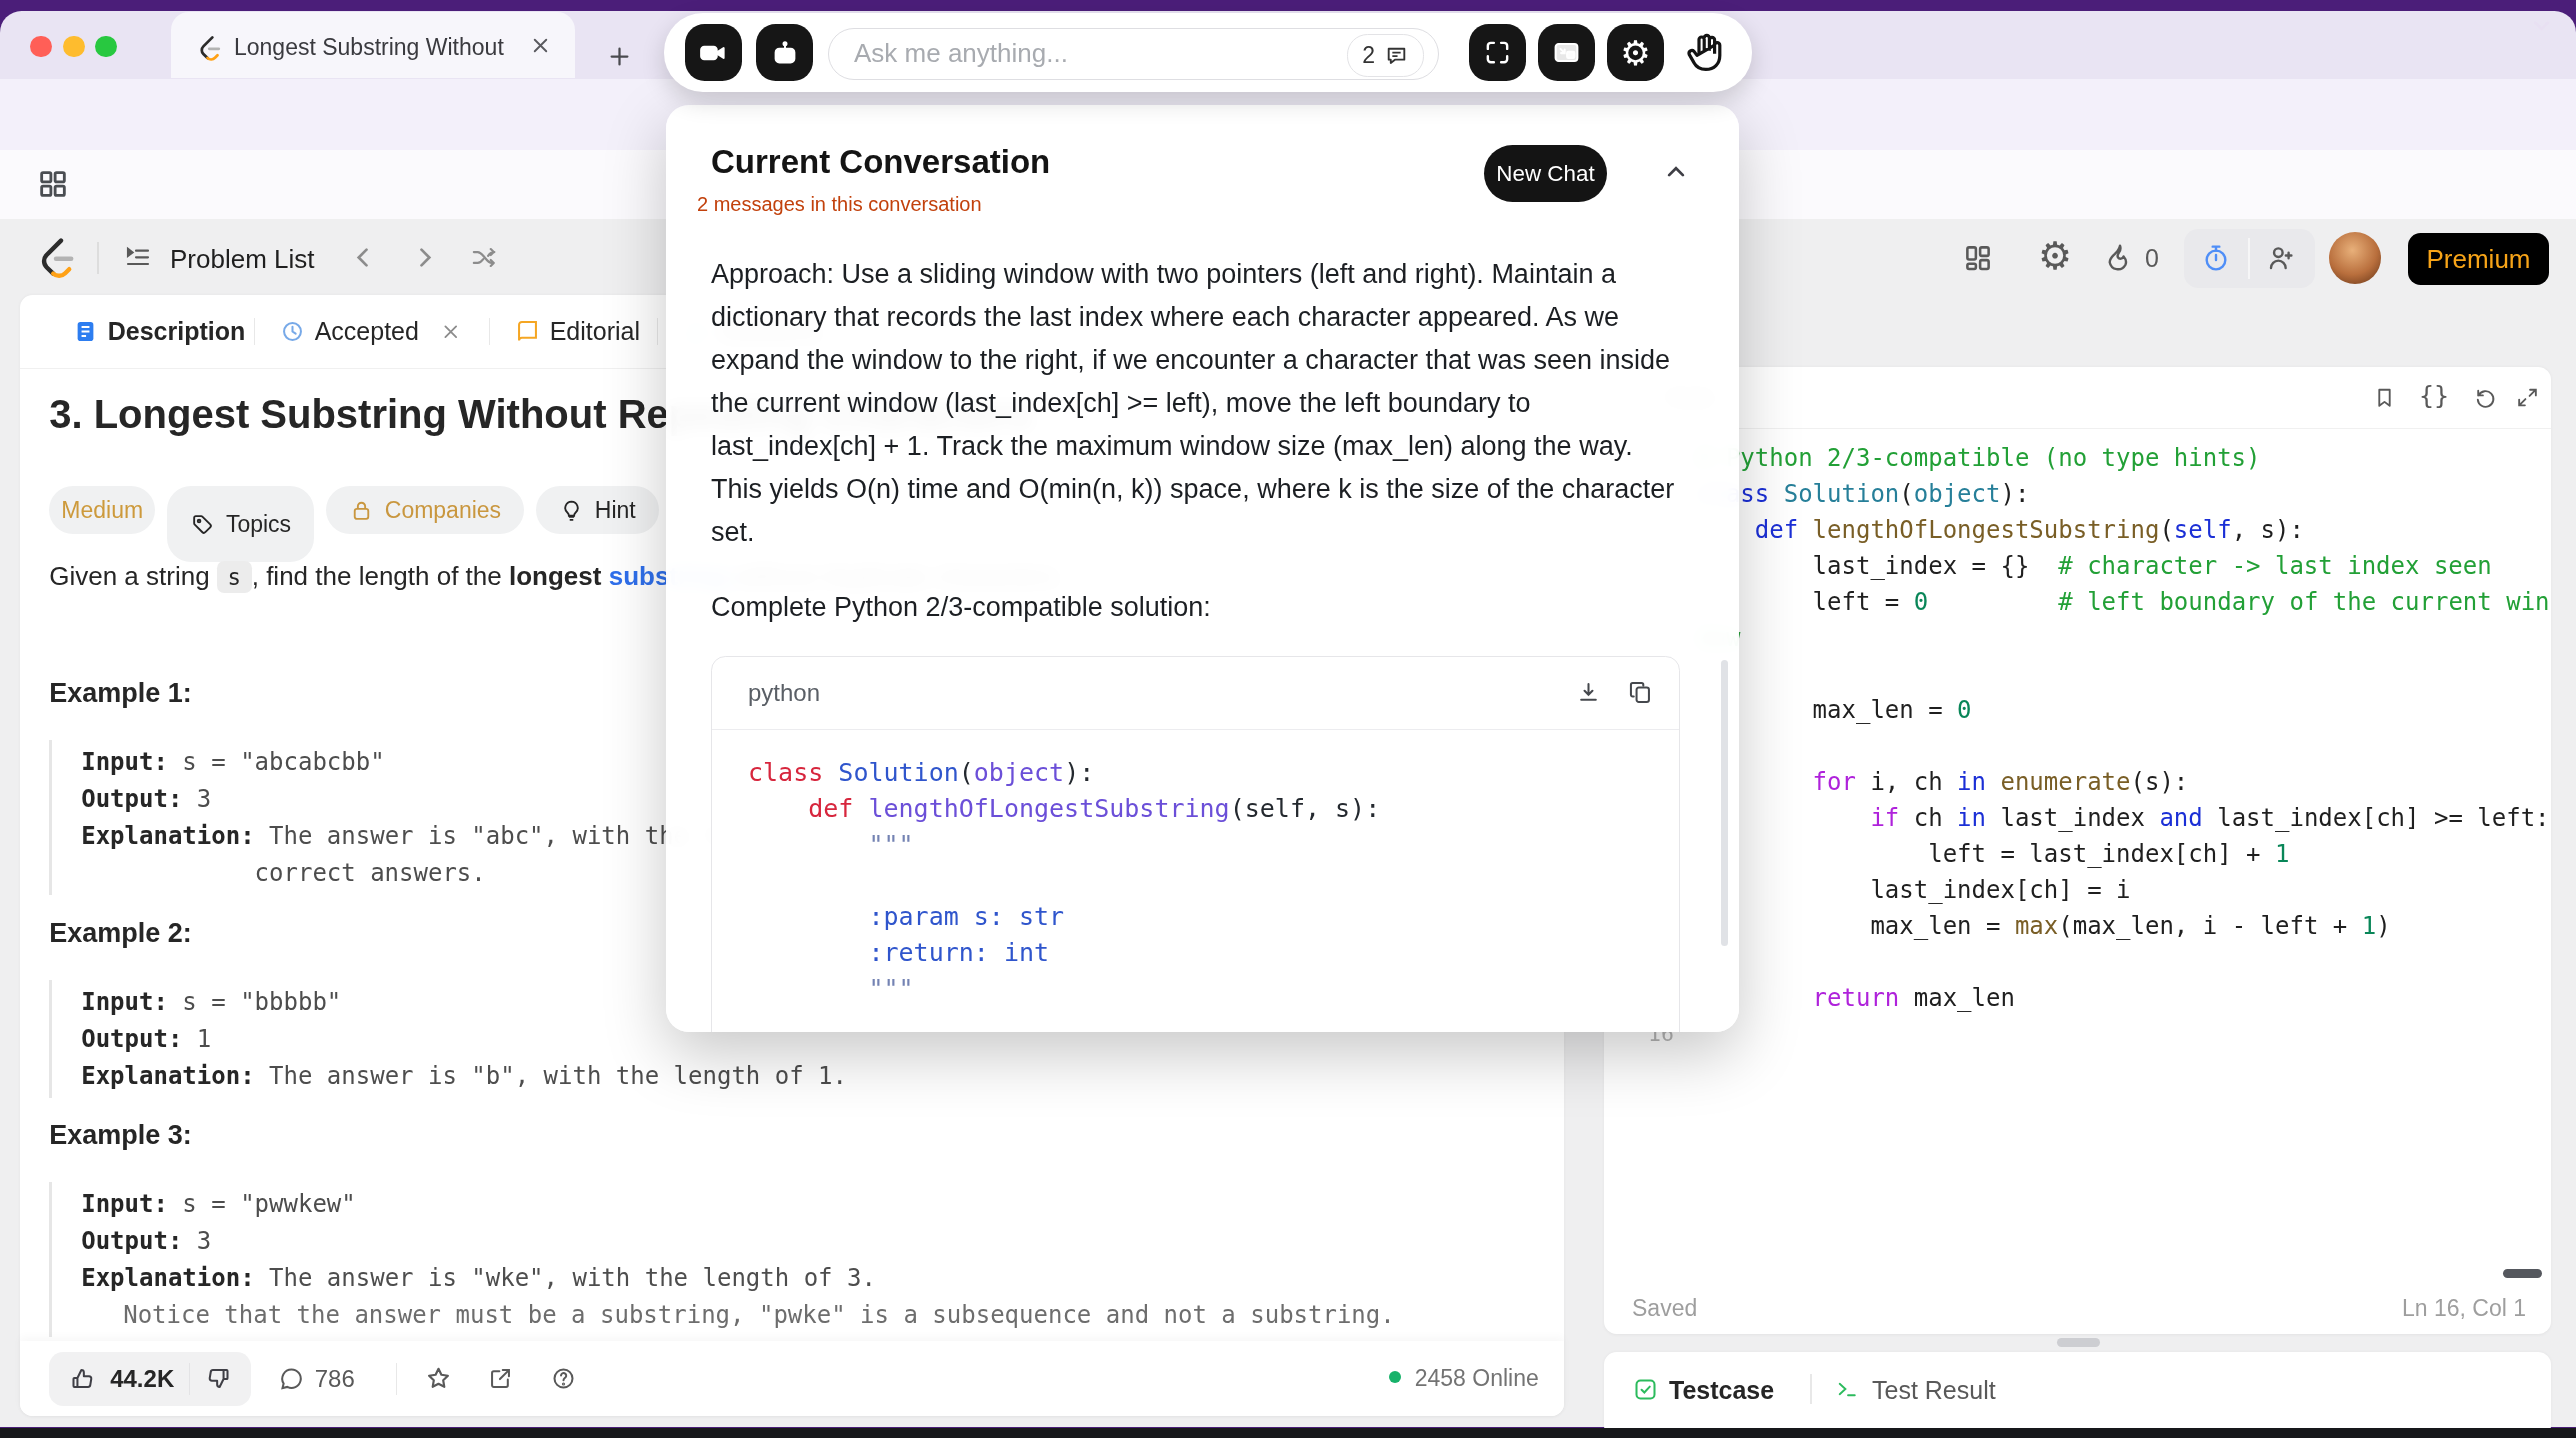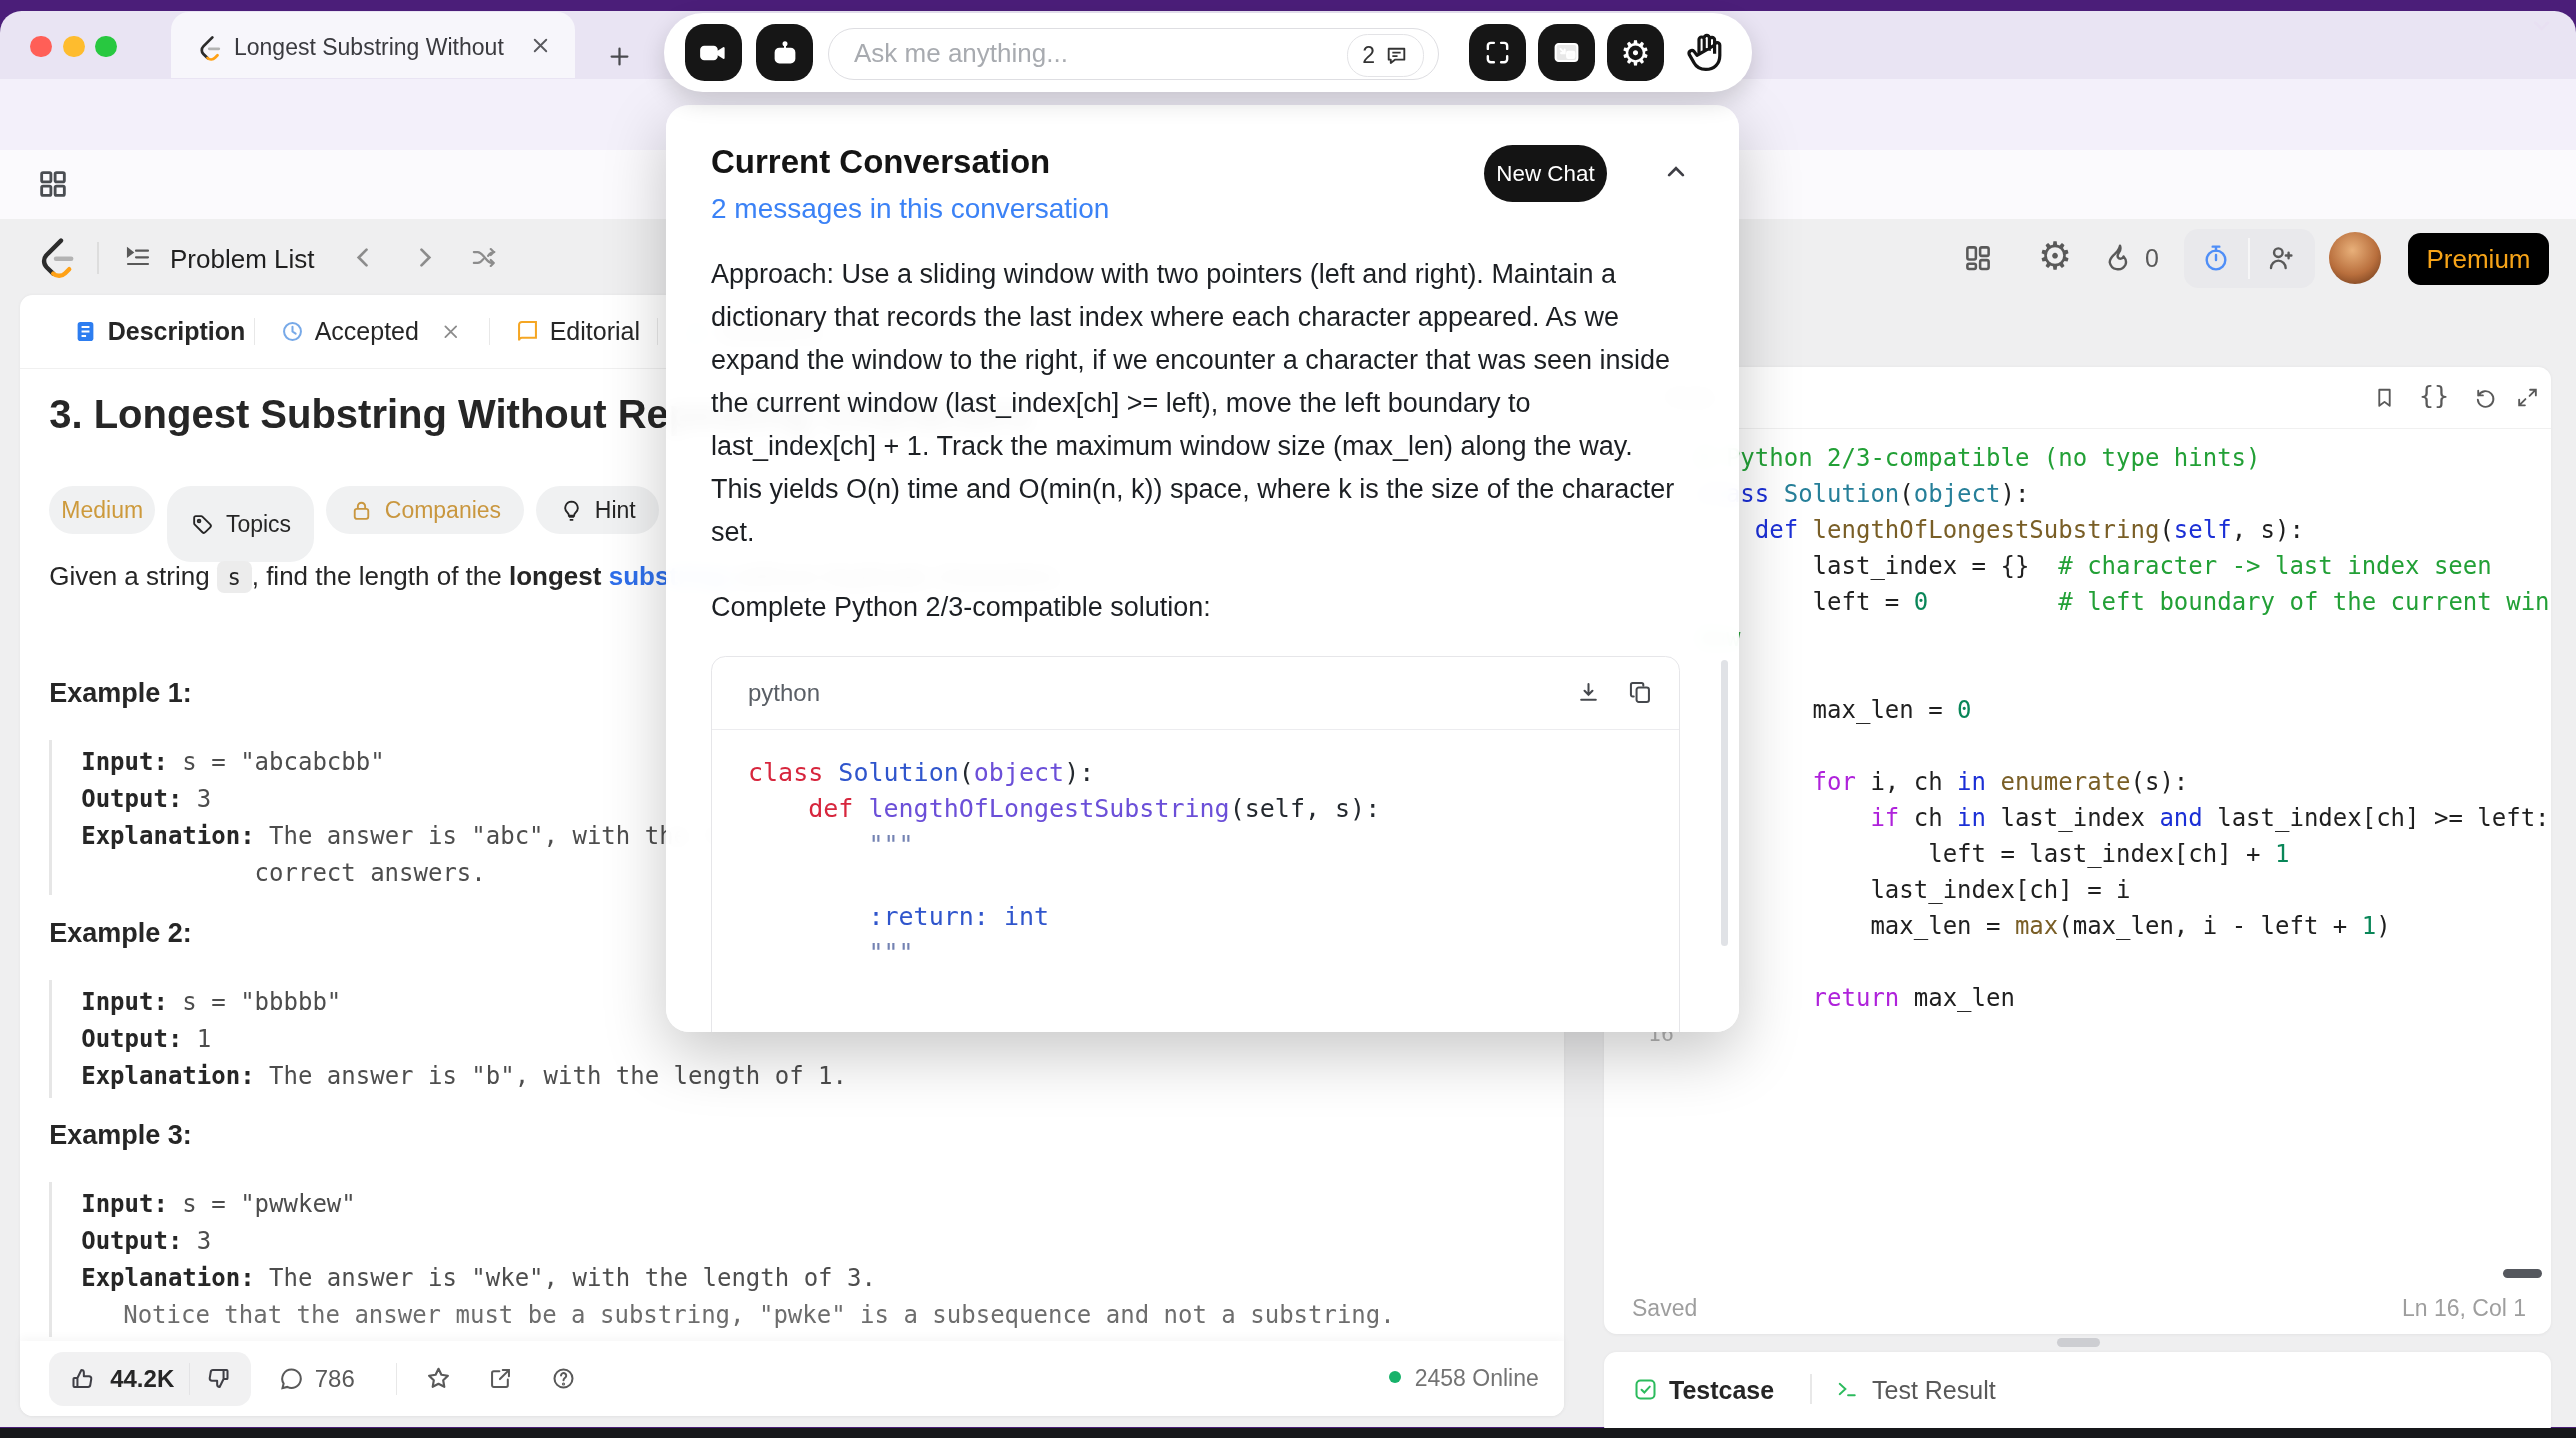--- a/index.html
+++ b/index.html
@@ -576,21 +576,21 @@
   <div class="dark-btn" style="left:943px">
     <span class="glyph" style="font-size:34px;color:#fff">⚙</span>
   </div>
   <svg class="ic abs" style="left:1018px;top:14.3px;color:#141414" width="48" height="48" viewBox="0 0 24 24" stroke="currentColor" fill="none" stroke-width="1.6" stroke-linejoin="round">
       <use href="#i-hand"></use>
     </svg>
 </div>
 
 <div class="conv">
   <div class="abs" style="left:45px;top:38px;font-size:33px;font-weight:bold;color:#141414">Current Conversation</div>
-  <div class="abs" style="left:45px;top:88px;font-size:28px;color:#3b82f6">2 messages in this conversation</div>
+  <div class="abs" style="left:31px;top:88px;font-size:20px;color:#c2410c">2 messages in this conversation</div>
   <div class="abs" style="left:818px;top:40px;width:123px;height:57px;border-radius:29px;background:#141414;display:flex;align-items:center;justify-content:center">
     <span style="font-size:22.4px;color:#fff">New Chat</span>
   </div>
   <svg class="ic abs" style="left:995px;top:52px;color:#3f3f46" width="30" height="30" viewBox="0 0 24 24" stroke="currentColor" fill="none" stroke-width="2.2" stroke-linecap="round">
       <use href="#i-chev-up"></use>
     </svg>
 
   <div class="conv-p" style="top:148px">Approach: Use a sliding window with two pointers (left and right). Maintain a dictionary that records the last index where each character appeared. As we expand the window to the right, if we encounter a character that was seen inside the current window (last_index[ch] &gt;= left), move the left boundary to last_index[ch] + 1. Track the maximum window size (max_len) along the way. This yields O(n) time and O(min(n, k)) space, where k is the size of the character set.</div>
   <div class="conv-p" style="top:481px">Complete Python 2/3-compatible solution:</div>
 
@@ -611,20 +611,23 @@
         <div class="crow">
           <span class="ctext"><span class="g-pl">    </span><span class="g-kw">def</span><span class="g-pl"> </span><span class="g-fn">lengthOfLongestSubstring</span><span class="g-pl">(self, s):</span></span>
         </div>
         <div class="crow">
           <span class="ctext"><span class="g-doc">        """</span></span>
         </div>
         <div class="crow">
           <span class="ctext">&nbsp;</span>
         </div>
         <div class="crow">
+          <span class="ctext"><span class="g-str">        :param s: str</span></span>
+        </div>
+        <div class="crow">
           <span class="ctext"><span class="g-str">        :return: int</span></span>
         </div>
         <div class="crow">
           <span class="ctext"><span class="g-doc">        """</span></span>
         </div>
         <div class="crow">
           <span class="ctext">&nbsp;</span>
         </div>
       </div>
   </div>

